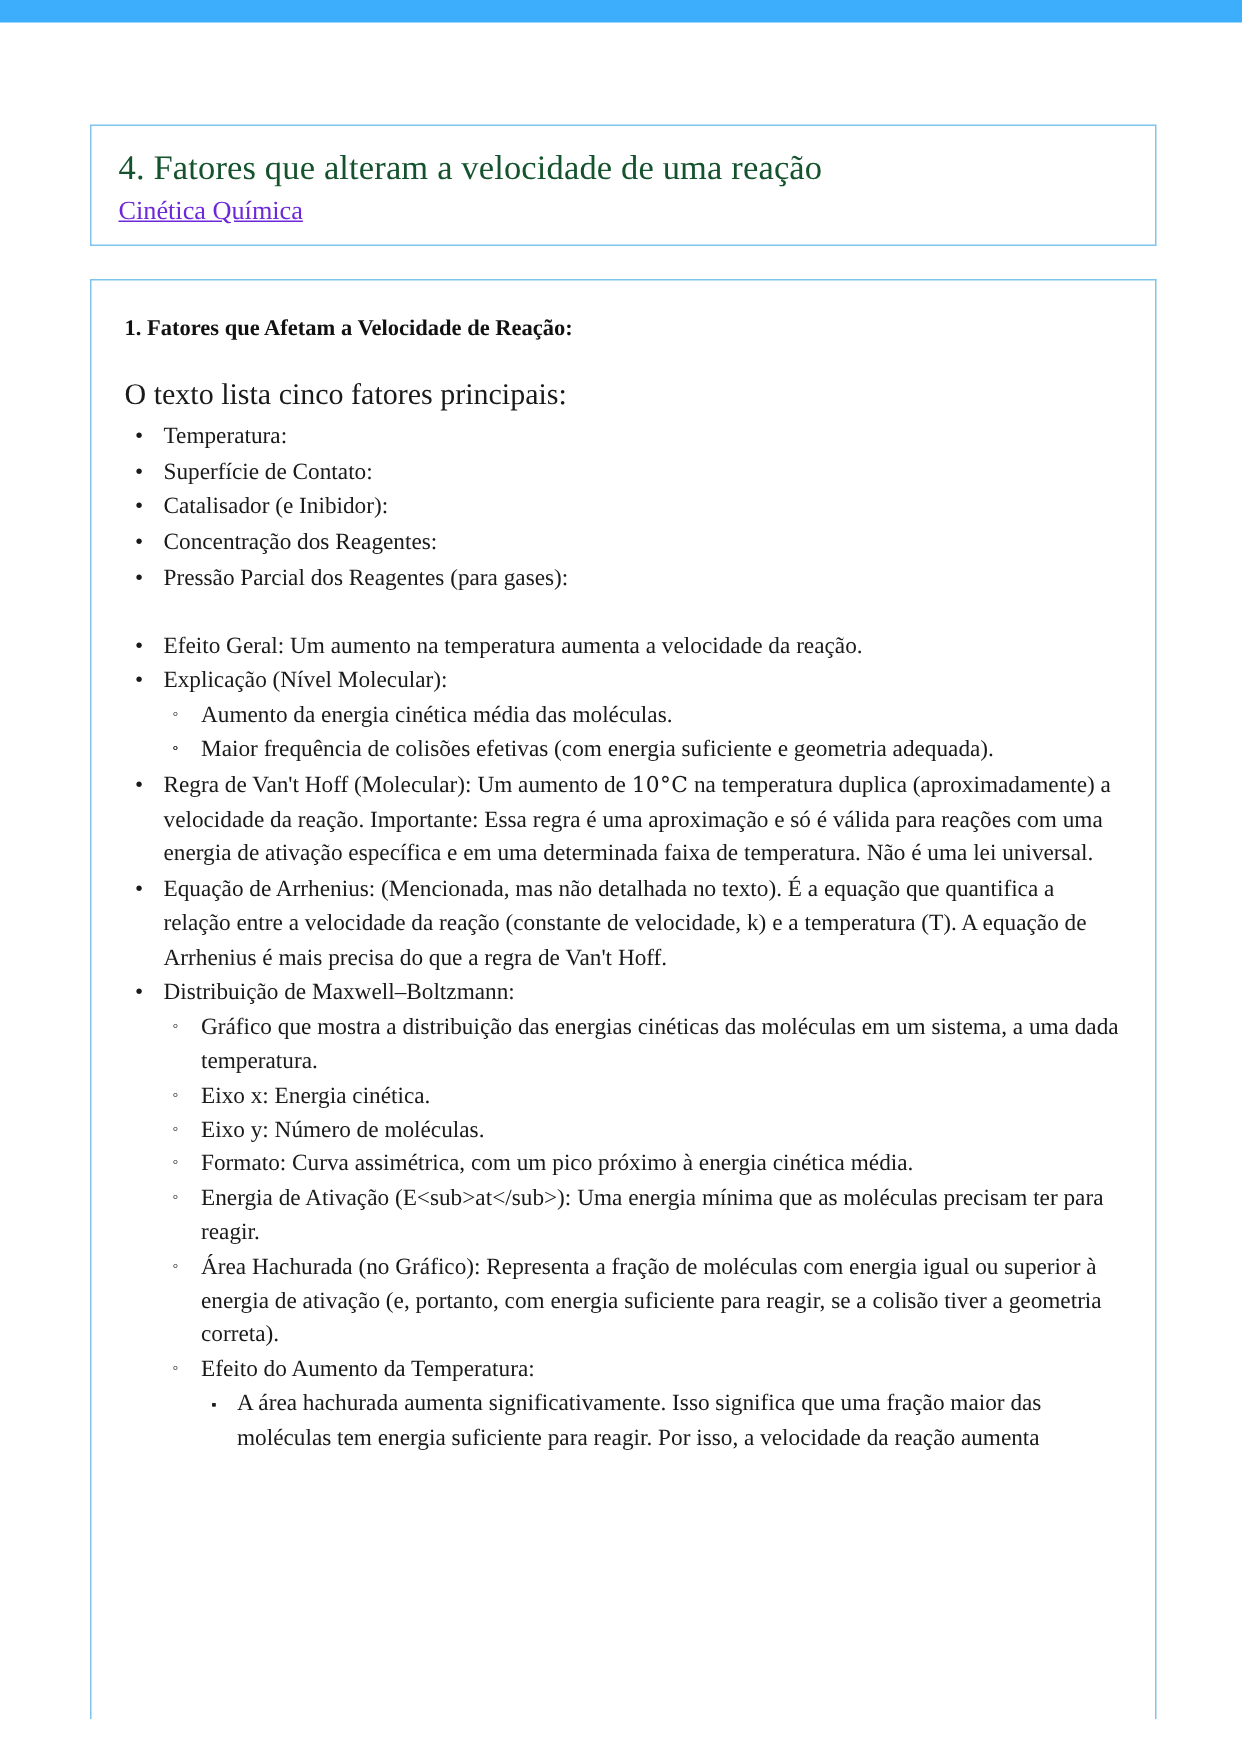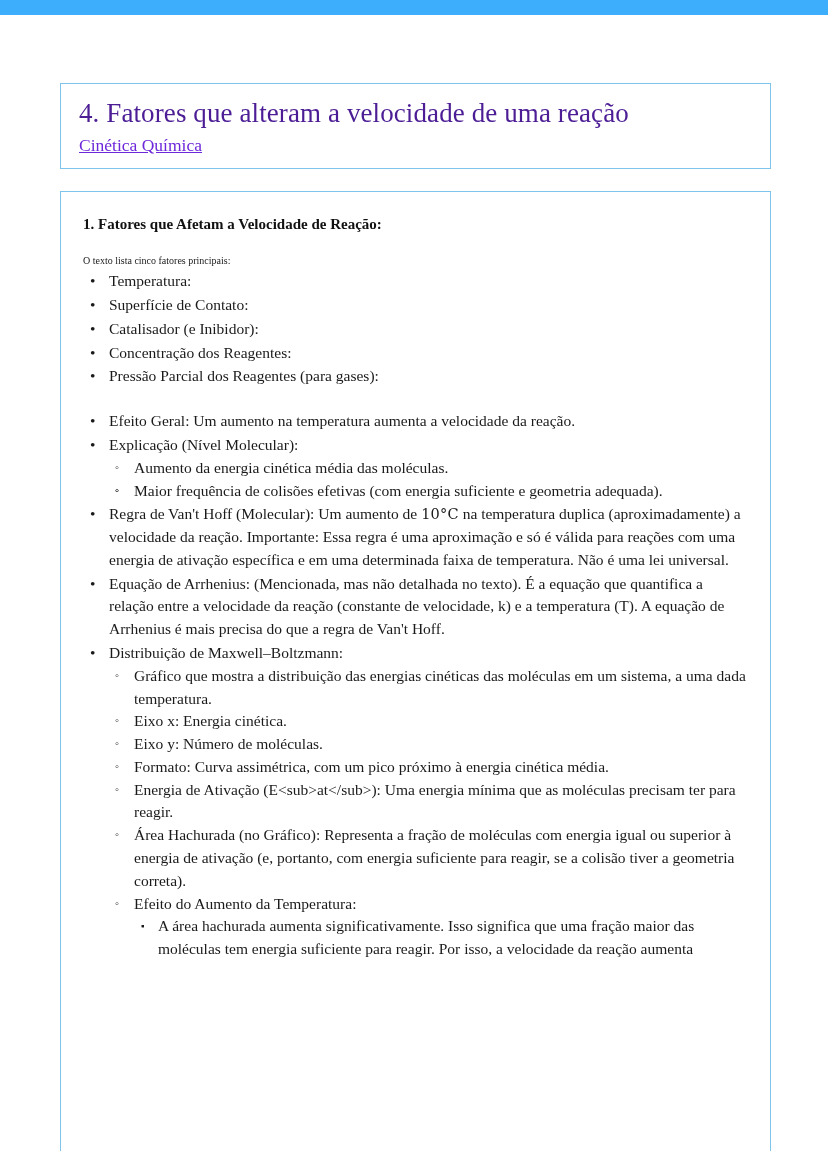--- a/index.html
+++ b/index.html
@@ -30,23 +30,23 @@
   
   .header-card {
     border: 1px solid #7FC4EC;
     background: #ffffff;
     padding: 14px 18px 12px 18px;
     box-sizing: border-box;
     width: 711px;
   }
   .doc-title {
     font-family: "Liberation Serif", "DejaVu Serif", serif;
-    font-size: 27px;
+    font-size: 23px;
     line-height: 1.18;
-    color: #4c1d95;
+    color: #14532d;
     font-weight: 400;
     margin: 0 0 5px 0;
     letter-spacing: 0.1px;
   }
   .doc-subtitle {
     font-size: 17.5px;
     line-height: 1.2;
     color: #6d28d9;
     margin: 0;
     font-weight: 400;
@@ -70,21 +70,21 @@
     font-weight: bold;
     color: #111111;
     margin: 0 0 0 0;
     line-height: 1.35;
   }
   .sec-heading.spaced {
     margin-top: 29px;
   }
 
   .intro-para {
-    font-size: 10px;
+    font-size: 20px;
     line-height: 1.42;
     margin: 20px 0 0 0;
     color: #1a1a1a;
   }
 
   ul {
     margin: 0;
     padding: 0;
     list-style: none;
   }

